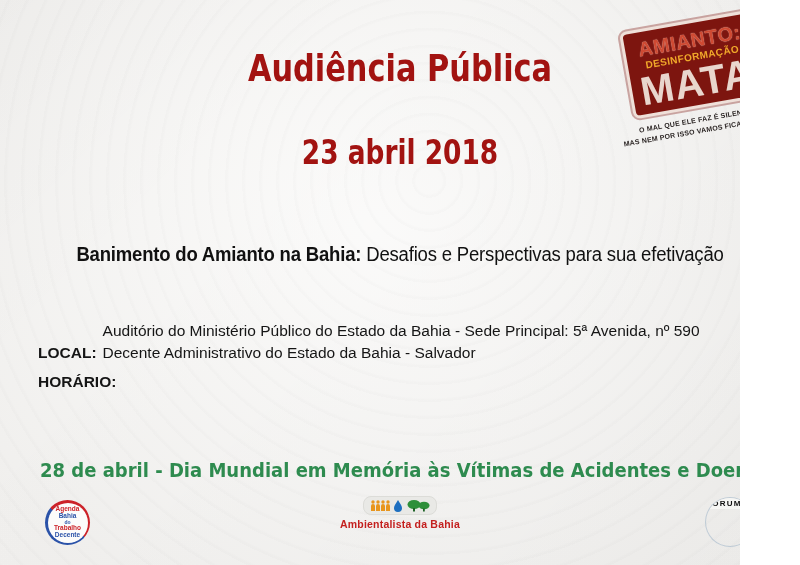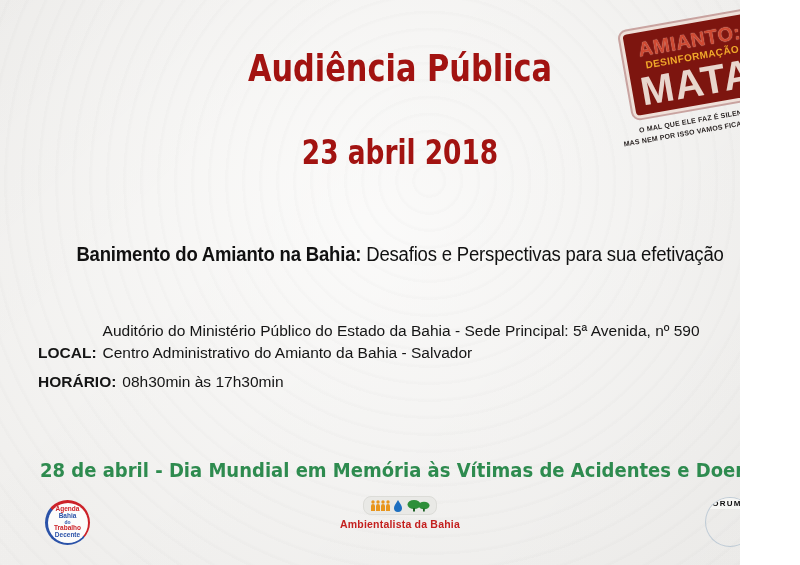--- a/index.html
+++ b/index.html
@@ -111,26 +111,25 @@
 
   <div class="headline">
     <span class="b">Banimento do Amianto na Bahia:</span><span> Desafios e Perspectivas para sua efetivação</span>
   </div>
 
   <div class="details">
     <div class="detail-row">
       <span class="detail-label">LOCAL:</span>
       <div class="detail-value">
         <div>Auditório do Ministério Público do Estado da Bahia - Sede Principal: 5ª Avenida, nº 590</div>
-        <div>Centro Administrativo do Amianto da Bahia - Salvador</div>
+        <div>Decente Administrativo do Estado da Bahia - Salvador</div>
       </div>
     </div>
     <div class="detail-row horario">
       <span class="detail-label">HORÁRIO:</span>
-      <div class="detail-value">08h30min às 17h30min</div>
     </div>
   </div>
 
   <div class="banner">28 de abril - Dia Mundial em Memória às Vítimas de Acidentes e Doenças do Trabalho</div>
 
   <div class="footer">
 
     <div class="agenda-logo">
       <div class="agenda-inner">
         <span class="ag-red">Agenda</span>

